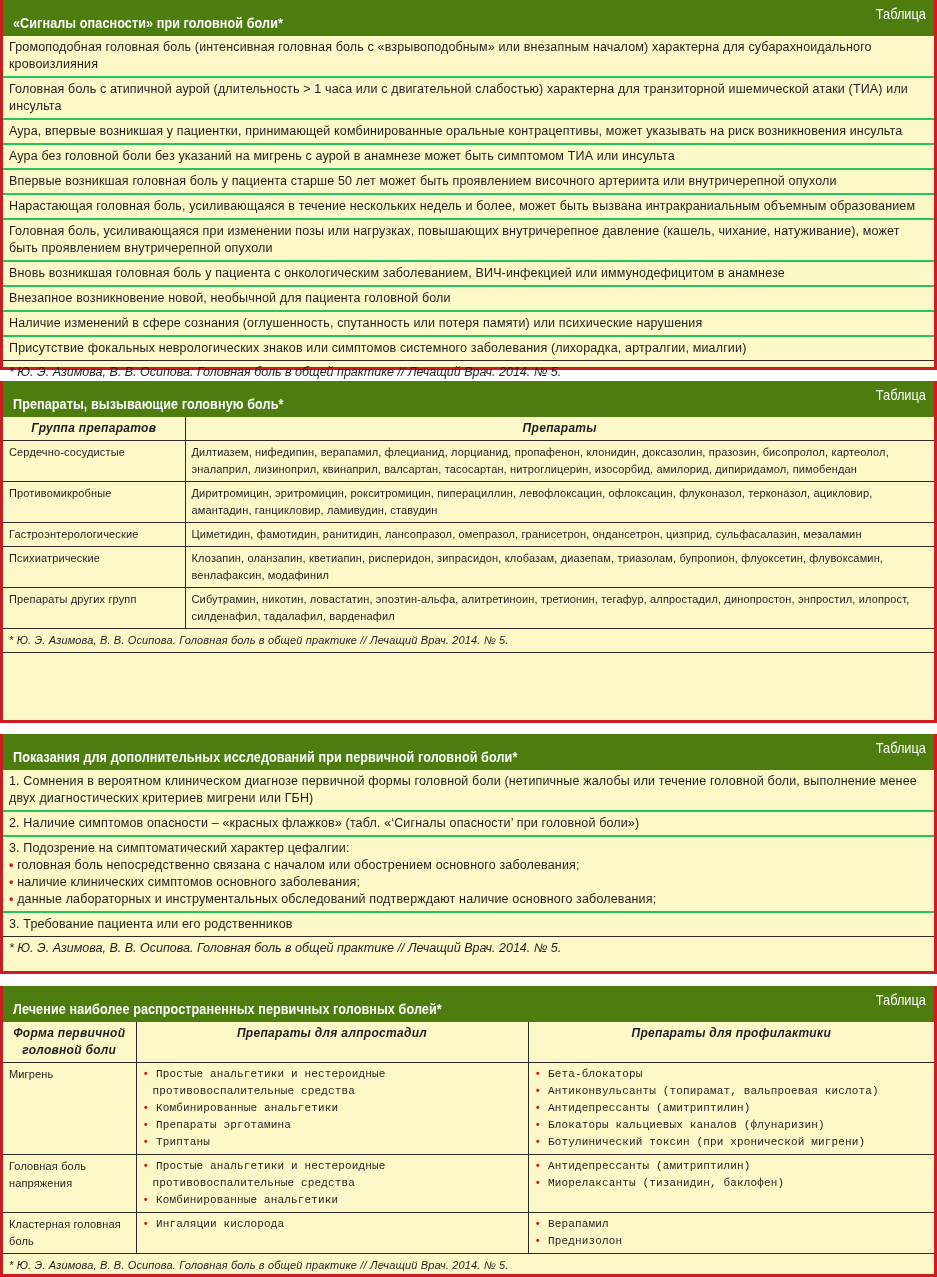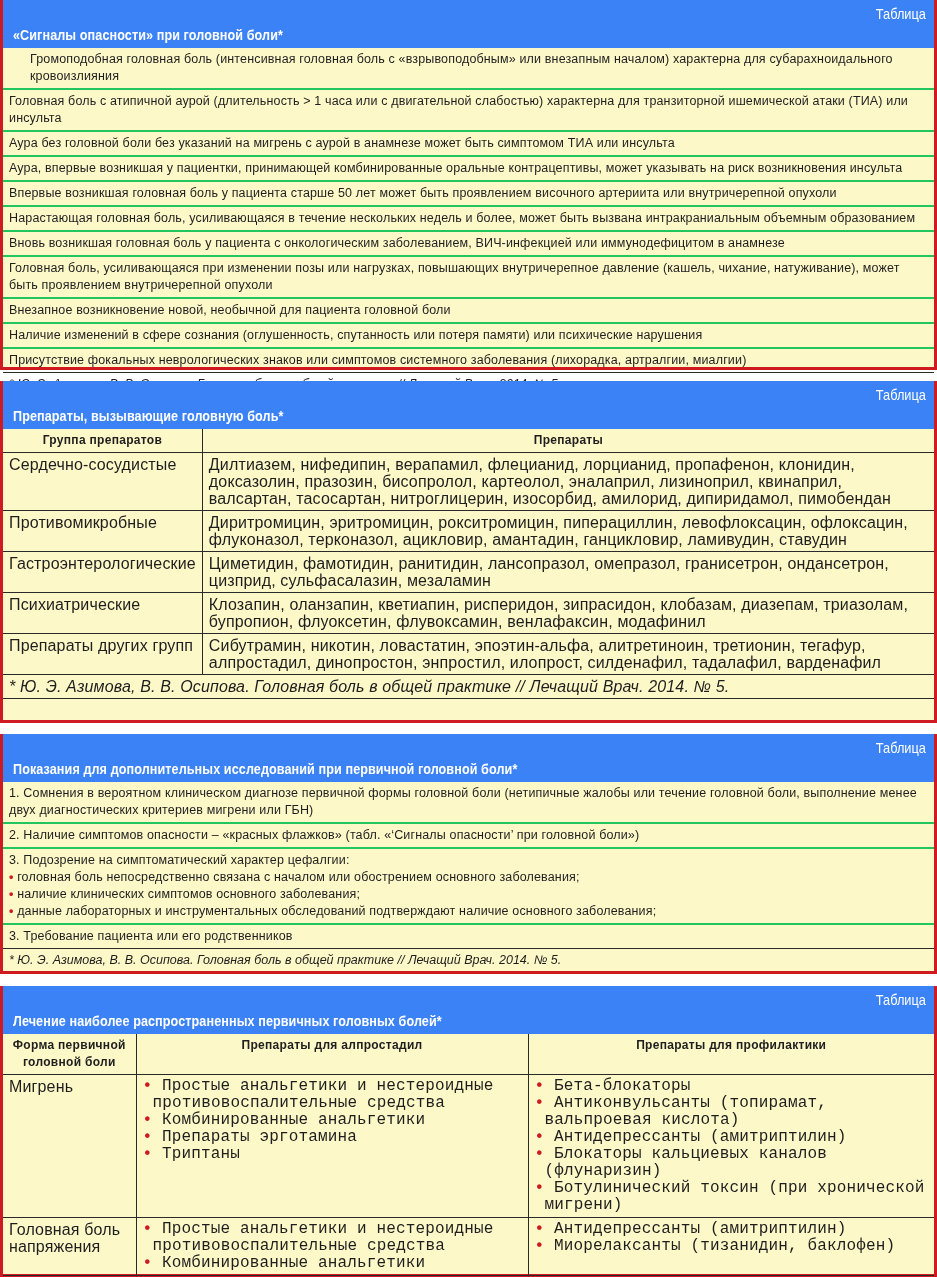--- a/index.html
+++ b/index.html
@@ -9,23 +9,23 @@
     color: #1e1e1e;
   }
   .tbl {
     position: absolute; left: 0; width: 937px;
     box-sizing: border-box;
     border: 3px solid #d01a22;
     border-top: none;
     background: #fdf8c8;
   }
   .tbl-head {
-    background: #3b82f6;
+    background: #4d7c0f;
     position: relative;
-    height: 48px;
+    height: 36px;
   }
   .tbl-label {
     position: absolute; right: 8px; top: 6px;
     color: #ffffff; font-size: 14.5px;
     font-family: "Liberation Sans Narrow", "Liberation Sans", sans-serif;
     transform: scaleX(0.88); transform-origin: right top;
   }
   .tbl-title {
     position: absolute; left: 10px; bottom: 5px;
     color: #ffffff; font-weight: bold; font-size: 14px;
@@ -33,61 +33,62 @@
     transform: scaleX(0.9); transform-origin: left bottom;
     white-space: nowrap;
   }
   .row {
     border-top: 2px solid #22c55e;
     padding: 3px 6px 3px 6px;
     font-size: 12.5px; line-height: 17px;
     letter-spacing: 0.15px;
     white-space: normal;
   }
-  .row:first-of-type { border-top: none; margin-left: 21px; }
+  .row:first-of-type { border-top: none; }
   .foot {
     border-top: 1px solid #2a2a2a;
     padding: 3px 6px;
     font-size: 12.5px; line-height: 17px; font-style: italic;
   }
   table.grid { border-collapse: collapse; width: 100%; }
   table.grid td, table.grid th {
     border: 1px solid #2a2a2a;
     padding: 3px 6px; vertical-align: top;
-    font-size: 16px; line-height: 17px; letter-spacing: 0.15px;
+    font-size: 11px; line-height: 17px; letter-spacing: 0.15px;
     text-align: left;
   }
   table.grid th {
     font-weight: bold; text-align: center; font-size: 12px;
     letter-spacing: 0.3px;
+    font-style: italic;
   }
   table.grid tr > *:first-child { border-left: none; }
   table.grid tr > *:last-child { border-right: none; }
   table.grid tr:first-child > * { border-top: none; }
   .bl { display: block; padding-left: 10px; text-indent: -10px; font-family: Liberation Mono, monospace; }
   .bullet { color: #d01a22; font-weight: bold; }
   .sub { display: block; }
 </style>
 </head>
 <body>
 
 <div class="tbl" style="top:0; height:370px;">
   <div class="tbl-head">
     <span class="tbl-label">Таблица</span>
     <span class="tbl-title">«Сигналы опасности» при головной боли*</span>
   </div>
   <div class="rows">
     <div class="row">Громоподобная головная боль (интенсивная головная боль с «взрывоподобным» или внезапным началом) характерна для субарахноидального кровоизлияния</div>
     <div class="row">Головная боль с атипичной аурой (длительность &gt; 1 часа или с двигательной слабостью) характерна для транзиторной ишемической атаки (ТИА) или инсульта</div>
+    <div class="row">Аура, впервые возникшая у пациентки, принимающей комбинированные оральные контрацептивы, может указывать на риск возникновения инсульта</div>
     <div class="row">Аура без головной боли без указаний на мигрень с аурой в анамнезе может быть симптомом ТИА или инсульта</div>
-    <div class="row">Аура, впервые возникшая у пациентки, принимающей комбинированные оральные контрацептивы, может указывать на риск возникновения инсульта</div>
     <div class="row">Впервые возникшая головная боль у пациента старше 50 лет может быть проявлением височного артериита или внутричерепной опухоли</div>
     <div class="row">Нарастающая головная боль, усиливающаяся в течение нескольких недель и более,  может быть вызвана интракраниальным объемным образованием</div>
+    <div class="row">Головная боль, усиливающаяся при изменении позы или нагрузках, повышающих внутричерепное давление (кашель, чихание, натуживание), может быть проявлением внутричерепной опухоли</div>
     <div class="row">Вновь возникшая головная боль у пациента с онкологическим заболеванием, ВИЧ-инфекцией или иммунодефицитом в анамнезе</div>
-    <div class="row">Головная боль, усиливающаяся при изменении позы или нагрузках, повышающих внутричерепное давление (кашель, чихание, натуживание), может быть проявлением внутричерепной опухоли</div>
     <div class="row">Внезапное возникновение новой, необычной для пациента головной боли</div>
     <div class="row">Наличие изменений в сфере сознания (оглушенность, спутанность или потеря памяти) или психические нарушения</div>
     <div class="row">Присутствие фокальных неврологических знаков или симптомов системного заболевания (лихорадка, артралгии, миалгии)</div>
     <div class="foot">* Ю. Э. Азимова, В. В. Осипова. Головная боль в общей практике // Лечащий Врач. 2014. № 5.</div>
   </div>
 </div>
 
 <div class="tbl" style="top:381px; height:342px;">
   <div class="tbl-head">
     <span class="tbl-label">Таблица</span>
@@ -185,17 +186,27 @@
       <td>
         <span class="bl"><span class="bullet">•</span> <span>Простые анальгетики и нестероидные противовоспалительные средства</span></span>
         <span class="bl"><span class="bullet">•</span> <span>Комбинированные анальгетики</span></span>
       </td>
       <td>
         <span class="bl"><span class="bullet">•</span> <span>Антидепрессанты (амитриптилин)</span></span>
         <span class="bl"><span class="bullet">•</span> <span>Миорелаксанты (тизанидин, баклофен)</span></span>
       </td>
     </tr>
     <tr>
+      <td>Кластерная головная боль</td>
+      <td>
+        <span class="bl"><span class="bullet">•</span> <span>Ингаляции кислорода</span></span>
+      </td>
+      <td>
+        <span class="bl"><span class="bullet">•</span> <span>Верапамил</span></span>
+        <span class="bl"><span class="bullet">•</span> <span>Преднизолон</span></span>
+      </td>
+    </tr>
+    <tr>
       <td colspan="3" style="font-style:italic">* Ю. Э. Азимова, В. В. Осипова. Головная боль в общей практике // Лечащий Врач. 2014. № 5.</td>
     </tr>
   </tbody>
     </table>
 </div>
 
 </body></html>

